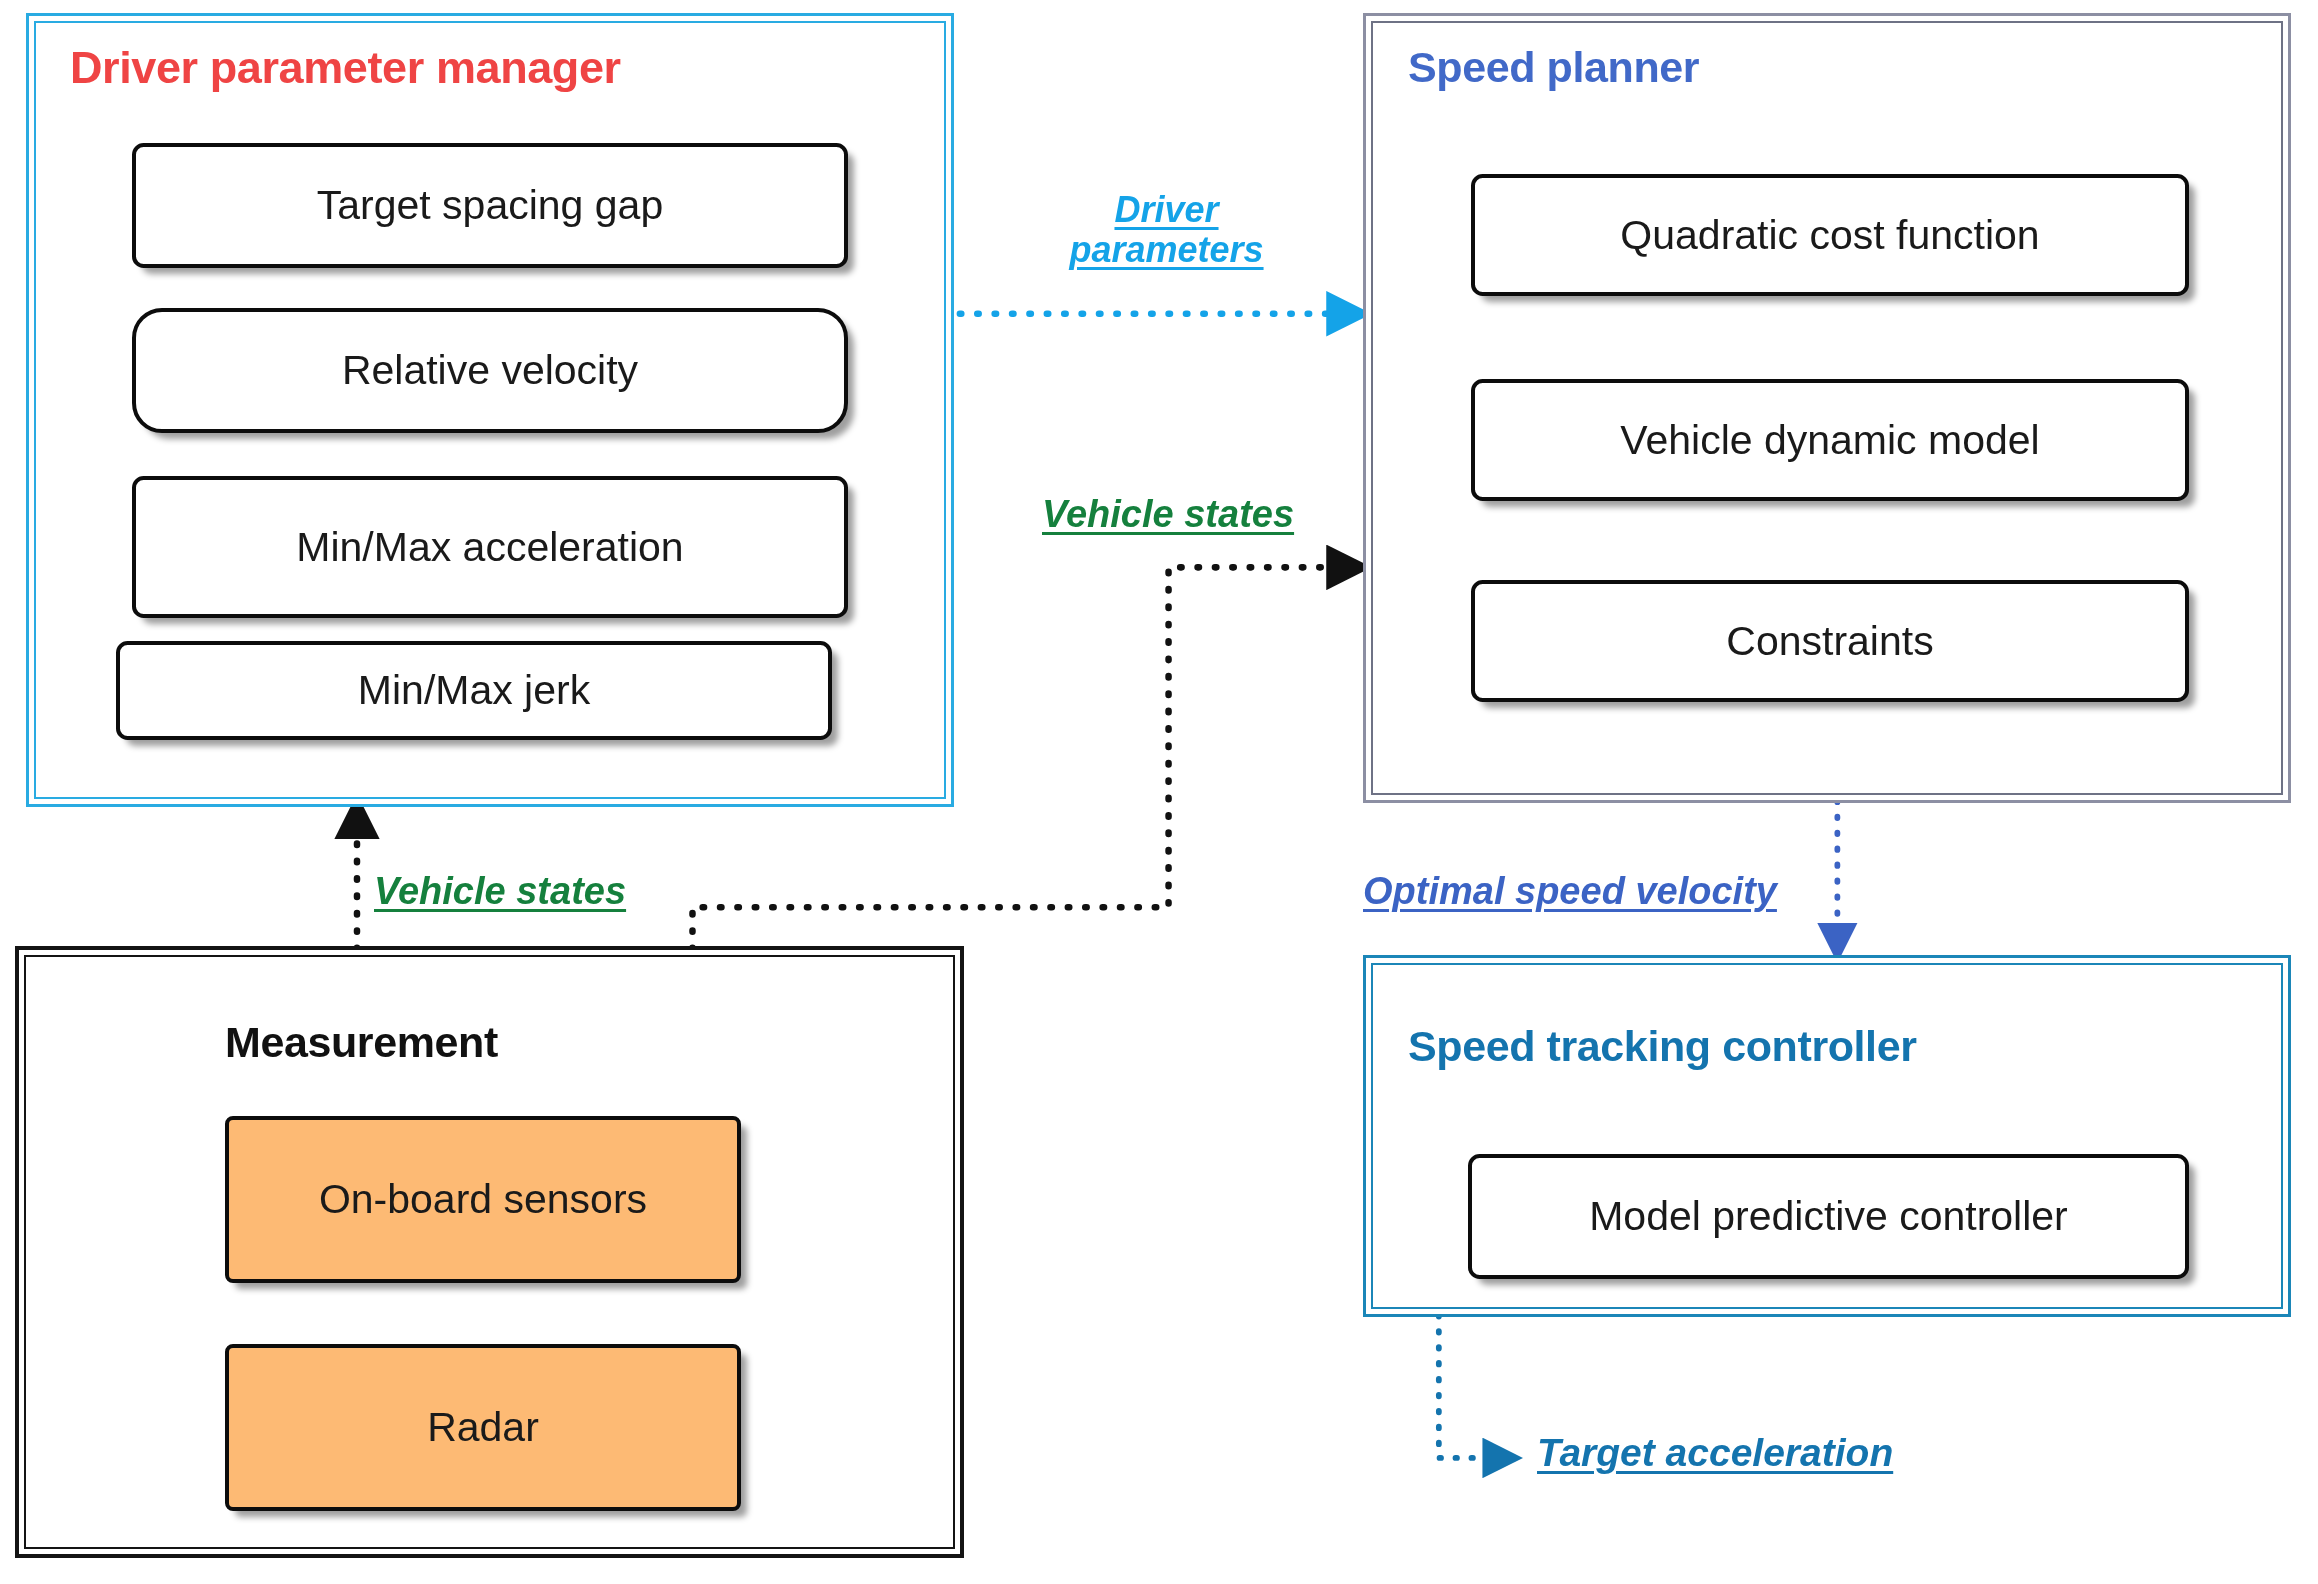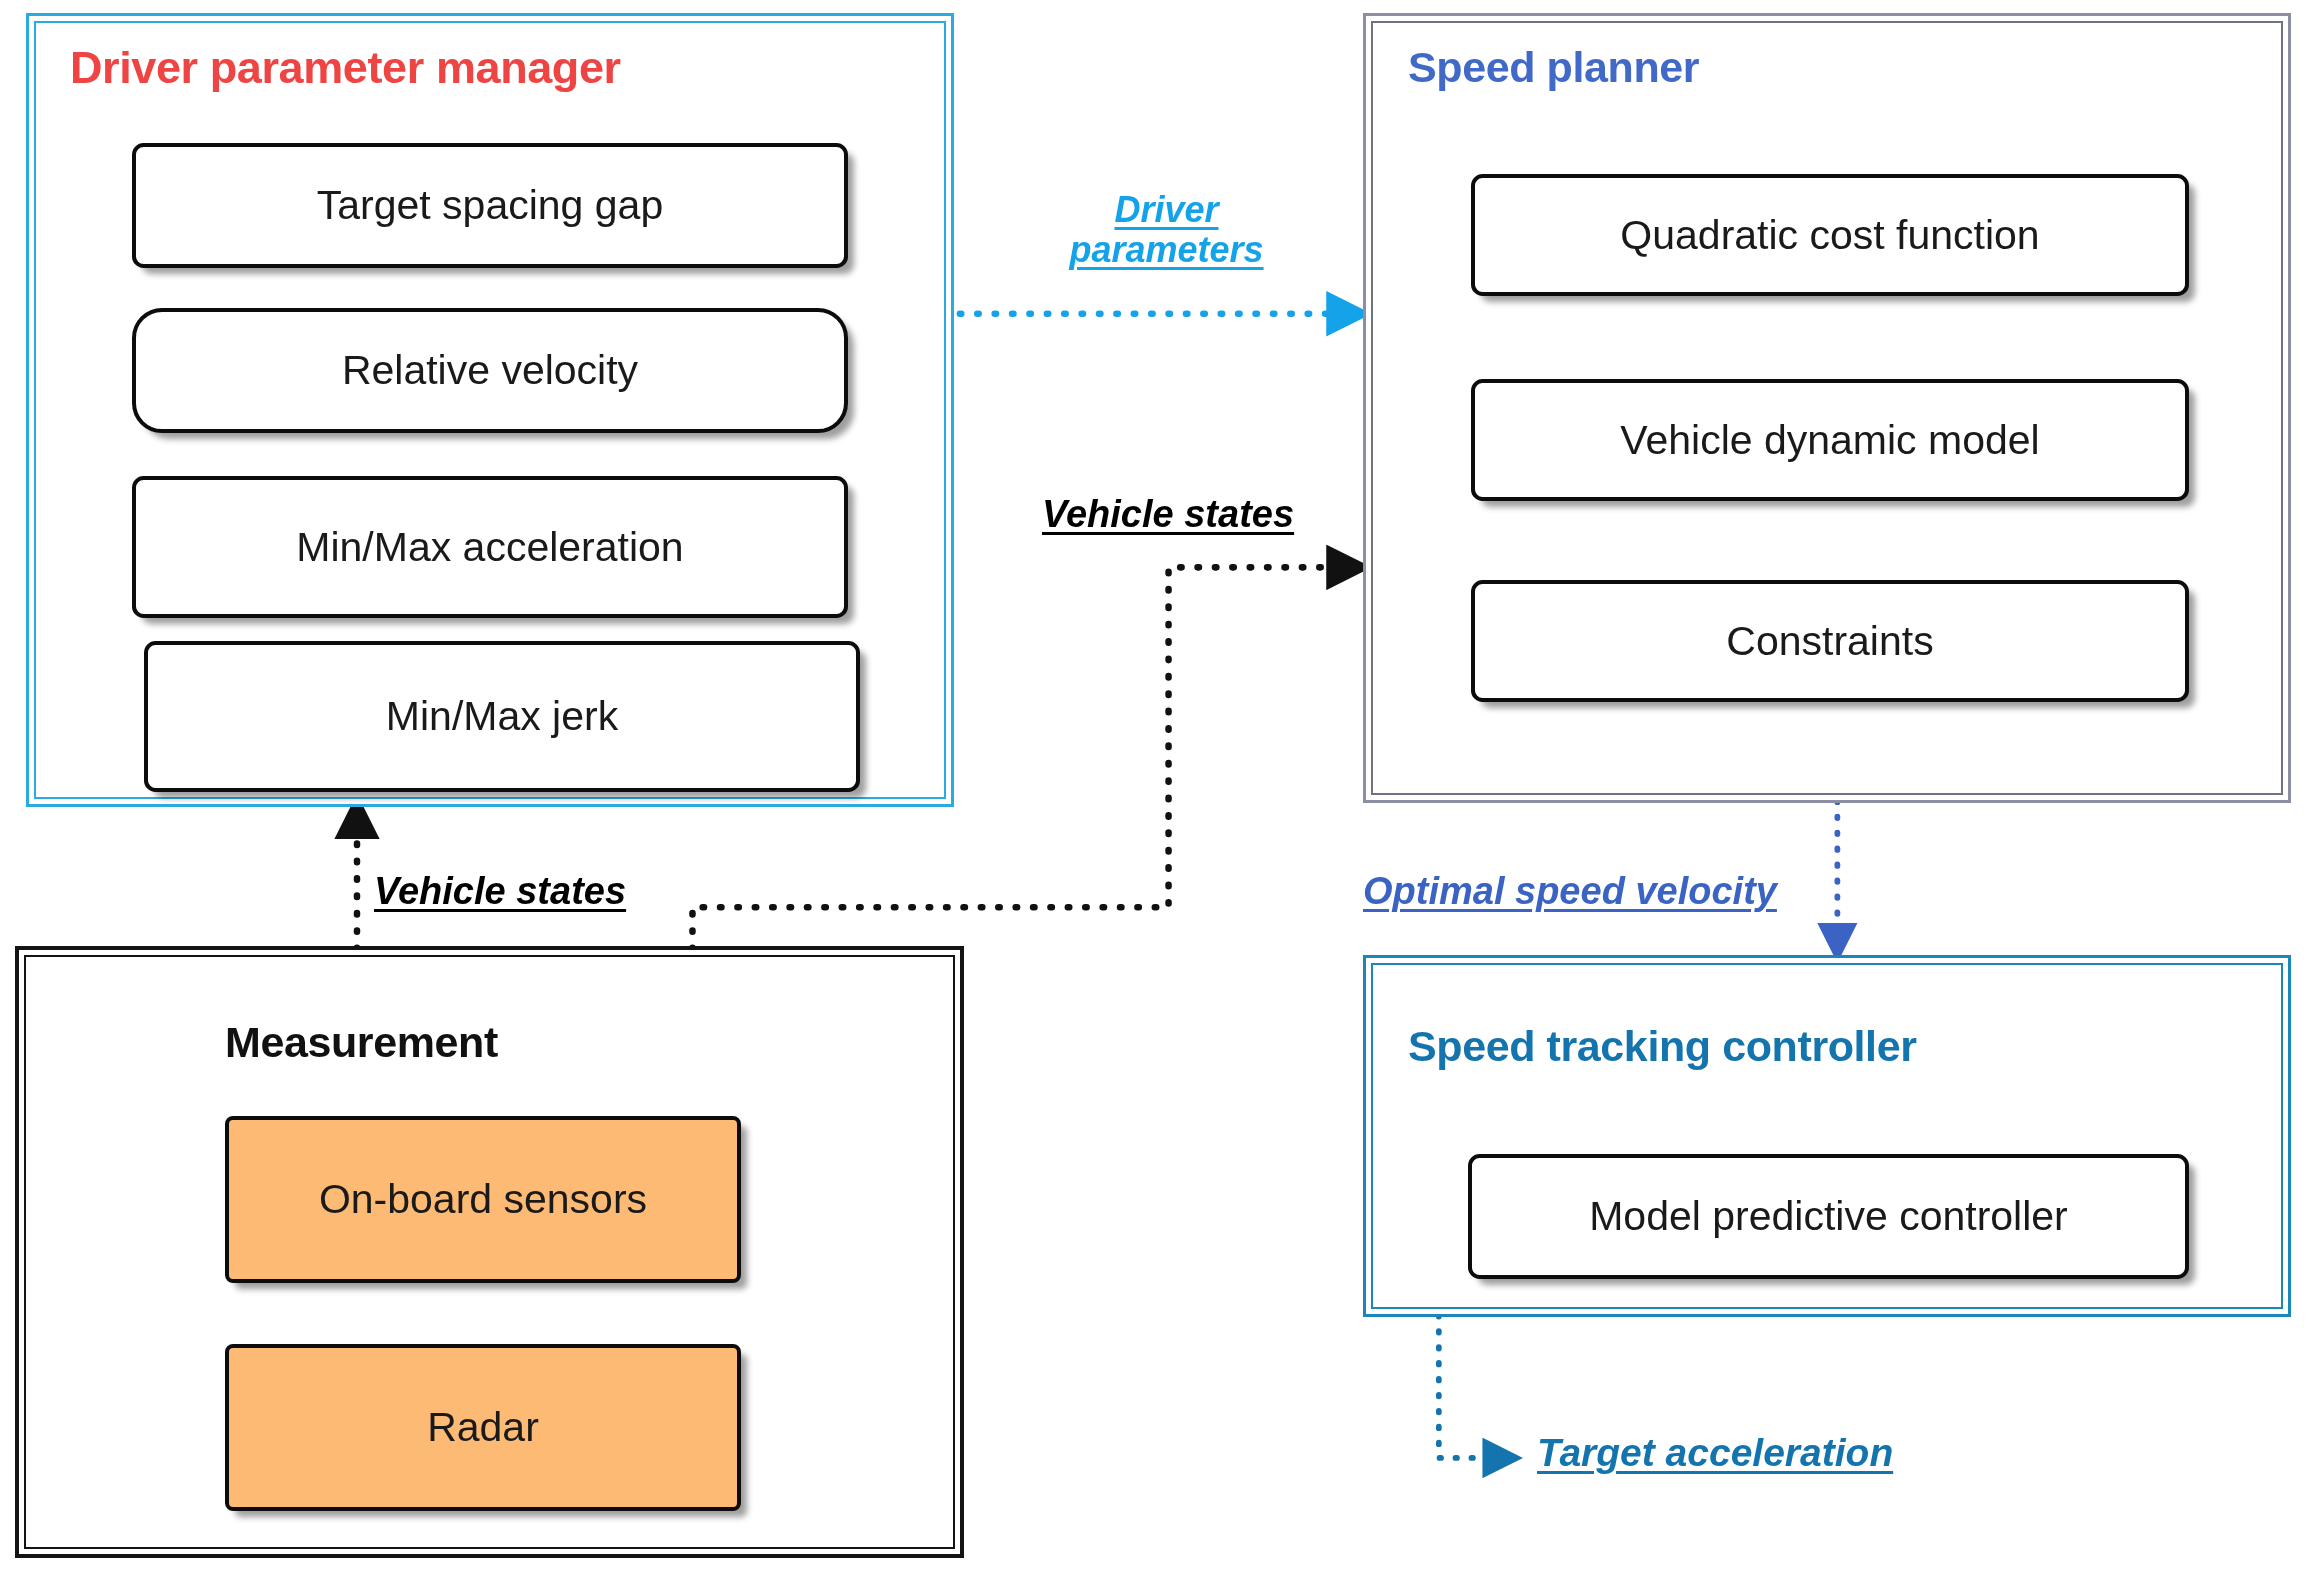--- a/index.html
+++ b/index.html
@@ -81,21 +81,21 @@
     font-style: italic;
     text-decoration: underline;
     text-underline-offset: 5px;
     text-decoration-thickness: 2.9px;
     white-space: nowrap;
     line-height: 1.12;
   }
   .lbl-cyan  { color: #14A3E8; }
   .lbl-royal { color: #3B63C4; }
   .lbl-teal  { color: #1474AE; }
-  .lbl-black { color: #000000; }
+  .lbl-black { color: #15803d; }
   .edge-label.two-line { white-space: normal; text-align: center; }
 
   
   #connectors {
     position: absolute;
     left: 0; top: 0;
     width: 2319px;
     height: 1584px;
     pointer-events: none;
   }
@@ -136,21 +136,21 @@
     <div class="panel-inner"></div>
   </div>
   <div class="panel-title title-cyan" style="left:70px; top:42px; font-size:45px;">Driver parameter manager</div>
 
   <div class="block" style="left:132px; top:143px; width:716px; height:125px; font-size:41px;">Target spacing gap</div>
 
   <div class="block" style="left:132px; top:308px; width:716px; height:125px; font-size:41px;border-radius:30px;">Relative  velocity</div>
 
   <div class="block" style="left:132px; top:476px; width:716px; height:142px; font-size:41px;">Min/Max  acceleration</div>
 
-  <div class="block" style="left:144px; top:641px; width:716px; height:151px; font-size:41px;">Min/Max  jerk</div>
+  <div class="block" style="left:116px; top:641px; width:716px; height:99px; font-size:41px;">Min/Max  jerk</div>
 
   <div class="panel gray" style="left:1363px; top:13px; width:928px; height:790px;">
     <div class="panel-inner"></div>
   </div>
   <div class="panel-title title-royal" style="left:1408px; top:43px; font-size:43px;">Speed planner</div>
 
   <div class="block" style="left:1471px; top:174px; width:718px; height:122px; font-size:41px;">Quadratic cost function</div>
 
   <div class="block" style="left:1471px; top:379px; width:718px; height:122px; font-size:41px;">Vehicle dynamic model</div>
 

